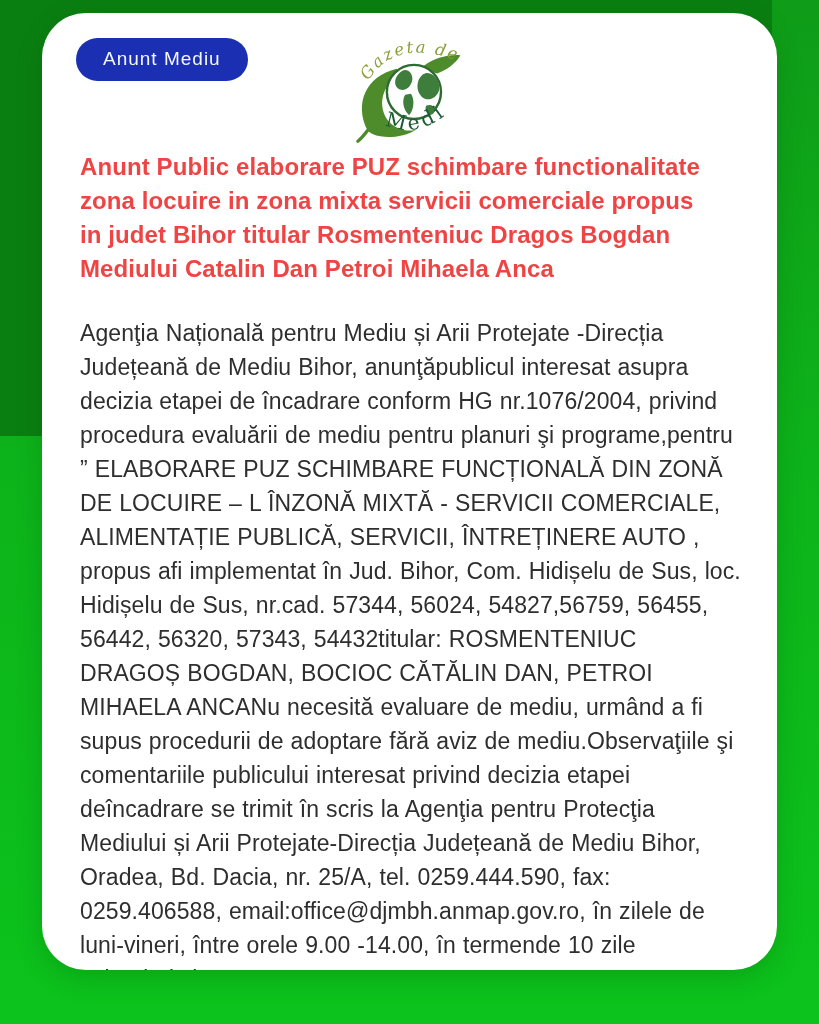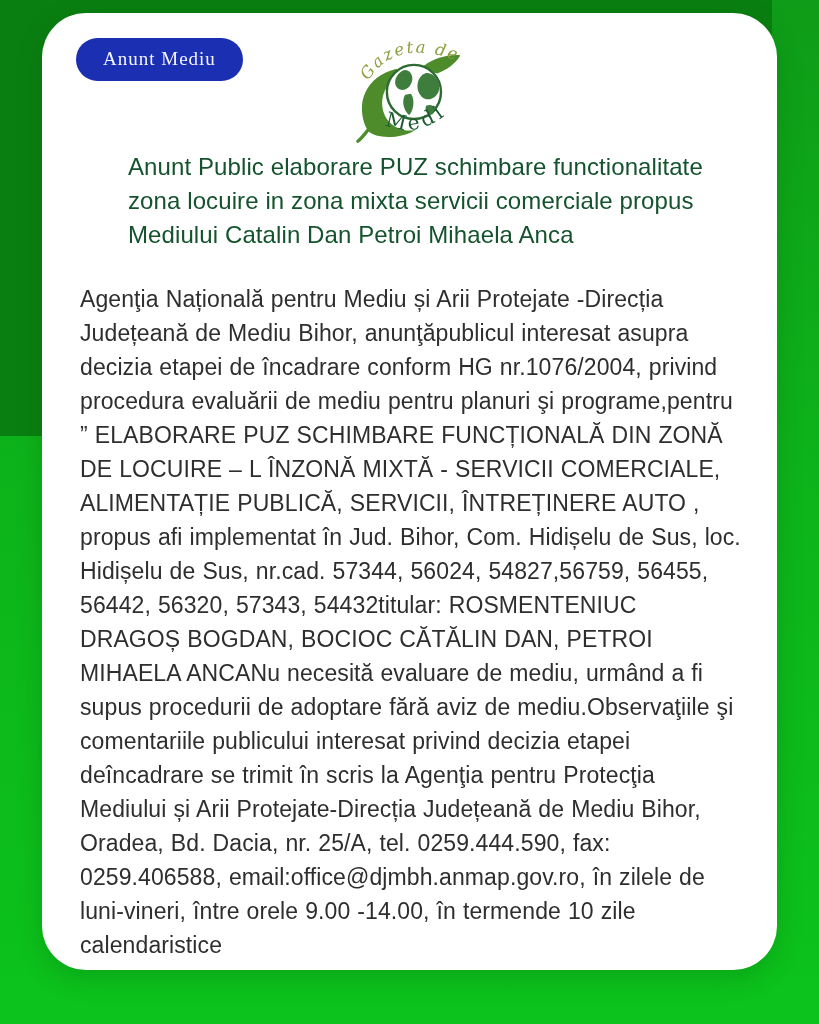--- a/index.html
+++ b/index.html
@@ -41,37 +41,36 @@
     position: absolute;
     left: -4px; top: 0;
     background: #1b2fb3;
     color: #f4f6ff;
     border: none;
     border-radius: 999px;
     padding: 10px 27px 11px 27px;
     font-size: 19px;
     font-weight: 500;
     letter-spacing: 1px;
-    font-family: Liberation Serif, serif;
+    font-family: Liberation Sans, sans-serif;
     cursor: pointer;
   }
   .logo {
     position: absolute;
     left: 50%; top: -6px;
     transform: translateX(-50%);
     width: 118px; height: 116px;
   }
   .title {
     margin-top: 4px;
-    color: #14532d;
+    color: #ef4444;
     font-size: 24px;
     line-height: 34px;
-    font-weight: 400;
+    font-weight: 700;
     letter-spacing: 0.1px;
-    margin-left: 48px;
   }
   .title .line { white-space: nowrap; }
   .body-text {
     margin-top: 30px;
     width: 663px;
     color: #2e2e2e;
     font-size: 23px;
     line-height: 34px;
     font-weight: 400;
     letter-spacing: 0.1px;
@@ -116,19 +115,20 @@
         </text>
         <text font-family="DejaVu Serif, Liberation Serif, serif" font-size="21" letter-spacing="4" fill="#1c5b33">
           <textPath href="#arcBottom" startOffset="14">Mediu</textPath>
         </text>
       </svg>
     </div>
 
     <div class="title">
       <div class="line">Anunt Public elaborare PUZ schimbare functionalitate</div>
       <div class="line">zona locuire in zona mixta servicii comerciale propus</div>
+      <div class="line">in judet Bihor titular Rosmenteniuc Dragos Bogdan</div>
       <div class="line">Mediului Catalin Dan Petroi Mihaela Anca</div>
     </div>
 
     <p class="body-text">Agenţia Națională pentru Mediu și Arii Protejate -Direcția Județeană de Mediu Bihor, anunţăpublicul interesat asupra decizia etapei de încadrare conform HG nr.1076/2004, privind procedura evaluării de mediu pentru planuri şi programe,pentru ” ELABORARE PUZ SCHIMBARE FUNCȚIONALĂ DIN ZONĂ DE LOCUIRE – L ÎNZONĂ MIXTĂ - SERVICII COMERCIALE, ALIMENTAȚIE PUBLICĂ, SERVICII, ÎNTREȚINERE AUTO , propus afi implementat în Jud. Bihor, Com. Hidișelu de Sus, loc. Hidișelu de Sus, nr.cad. 57344, 56024, 54827,56759, 56455, 56442, 56320, 57343, 54432titular: ROSMENTENIUC DRAGOȘ BOGDAN, BOCIOC CĂTĂLIN DAN, PETROI MIHAELA ANCANu necesită evaluare de mediu, urmând a fi supus procedurii de adoptare fără aviz de mediu.Observaţiile şi comentariile publicului interesat privind decizia etapei deîncadrare se trimit în scris la Agenţia pentru Protecţia Mediului și Arii Protejate-Direcția Județeană de Mediu Bihor, Oradea, Bd. Dacia, nr. 25/A, tel. 0259.444.590, fax: 0259.406588, email:office@djmbh.anmap.gov.ro, în zilele de luni-vineri, între orele 9.00 -14.00, în termende 10 zile calendaristice</p>
 
   </div>
 </div>
 
 </body></html>

